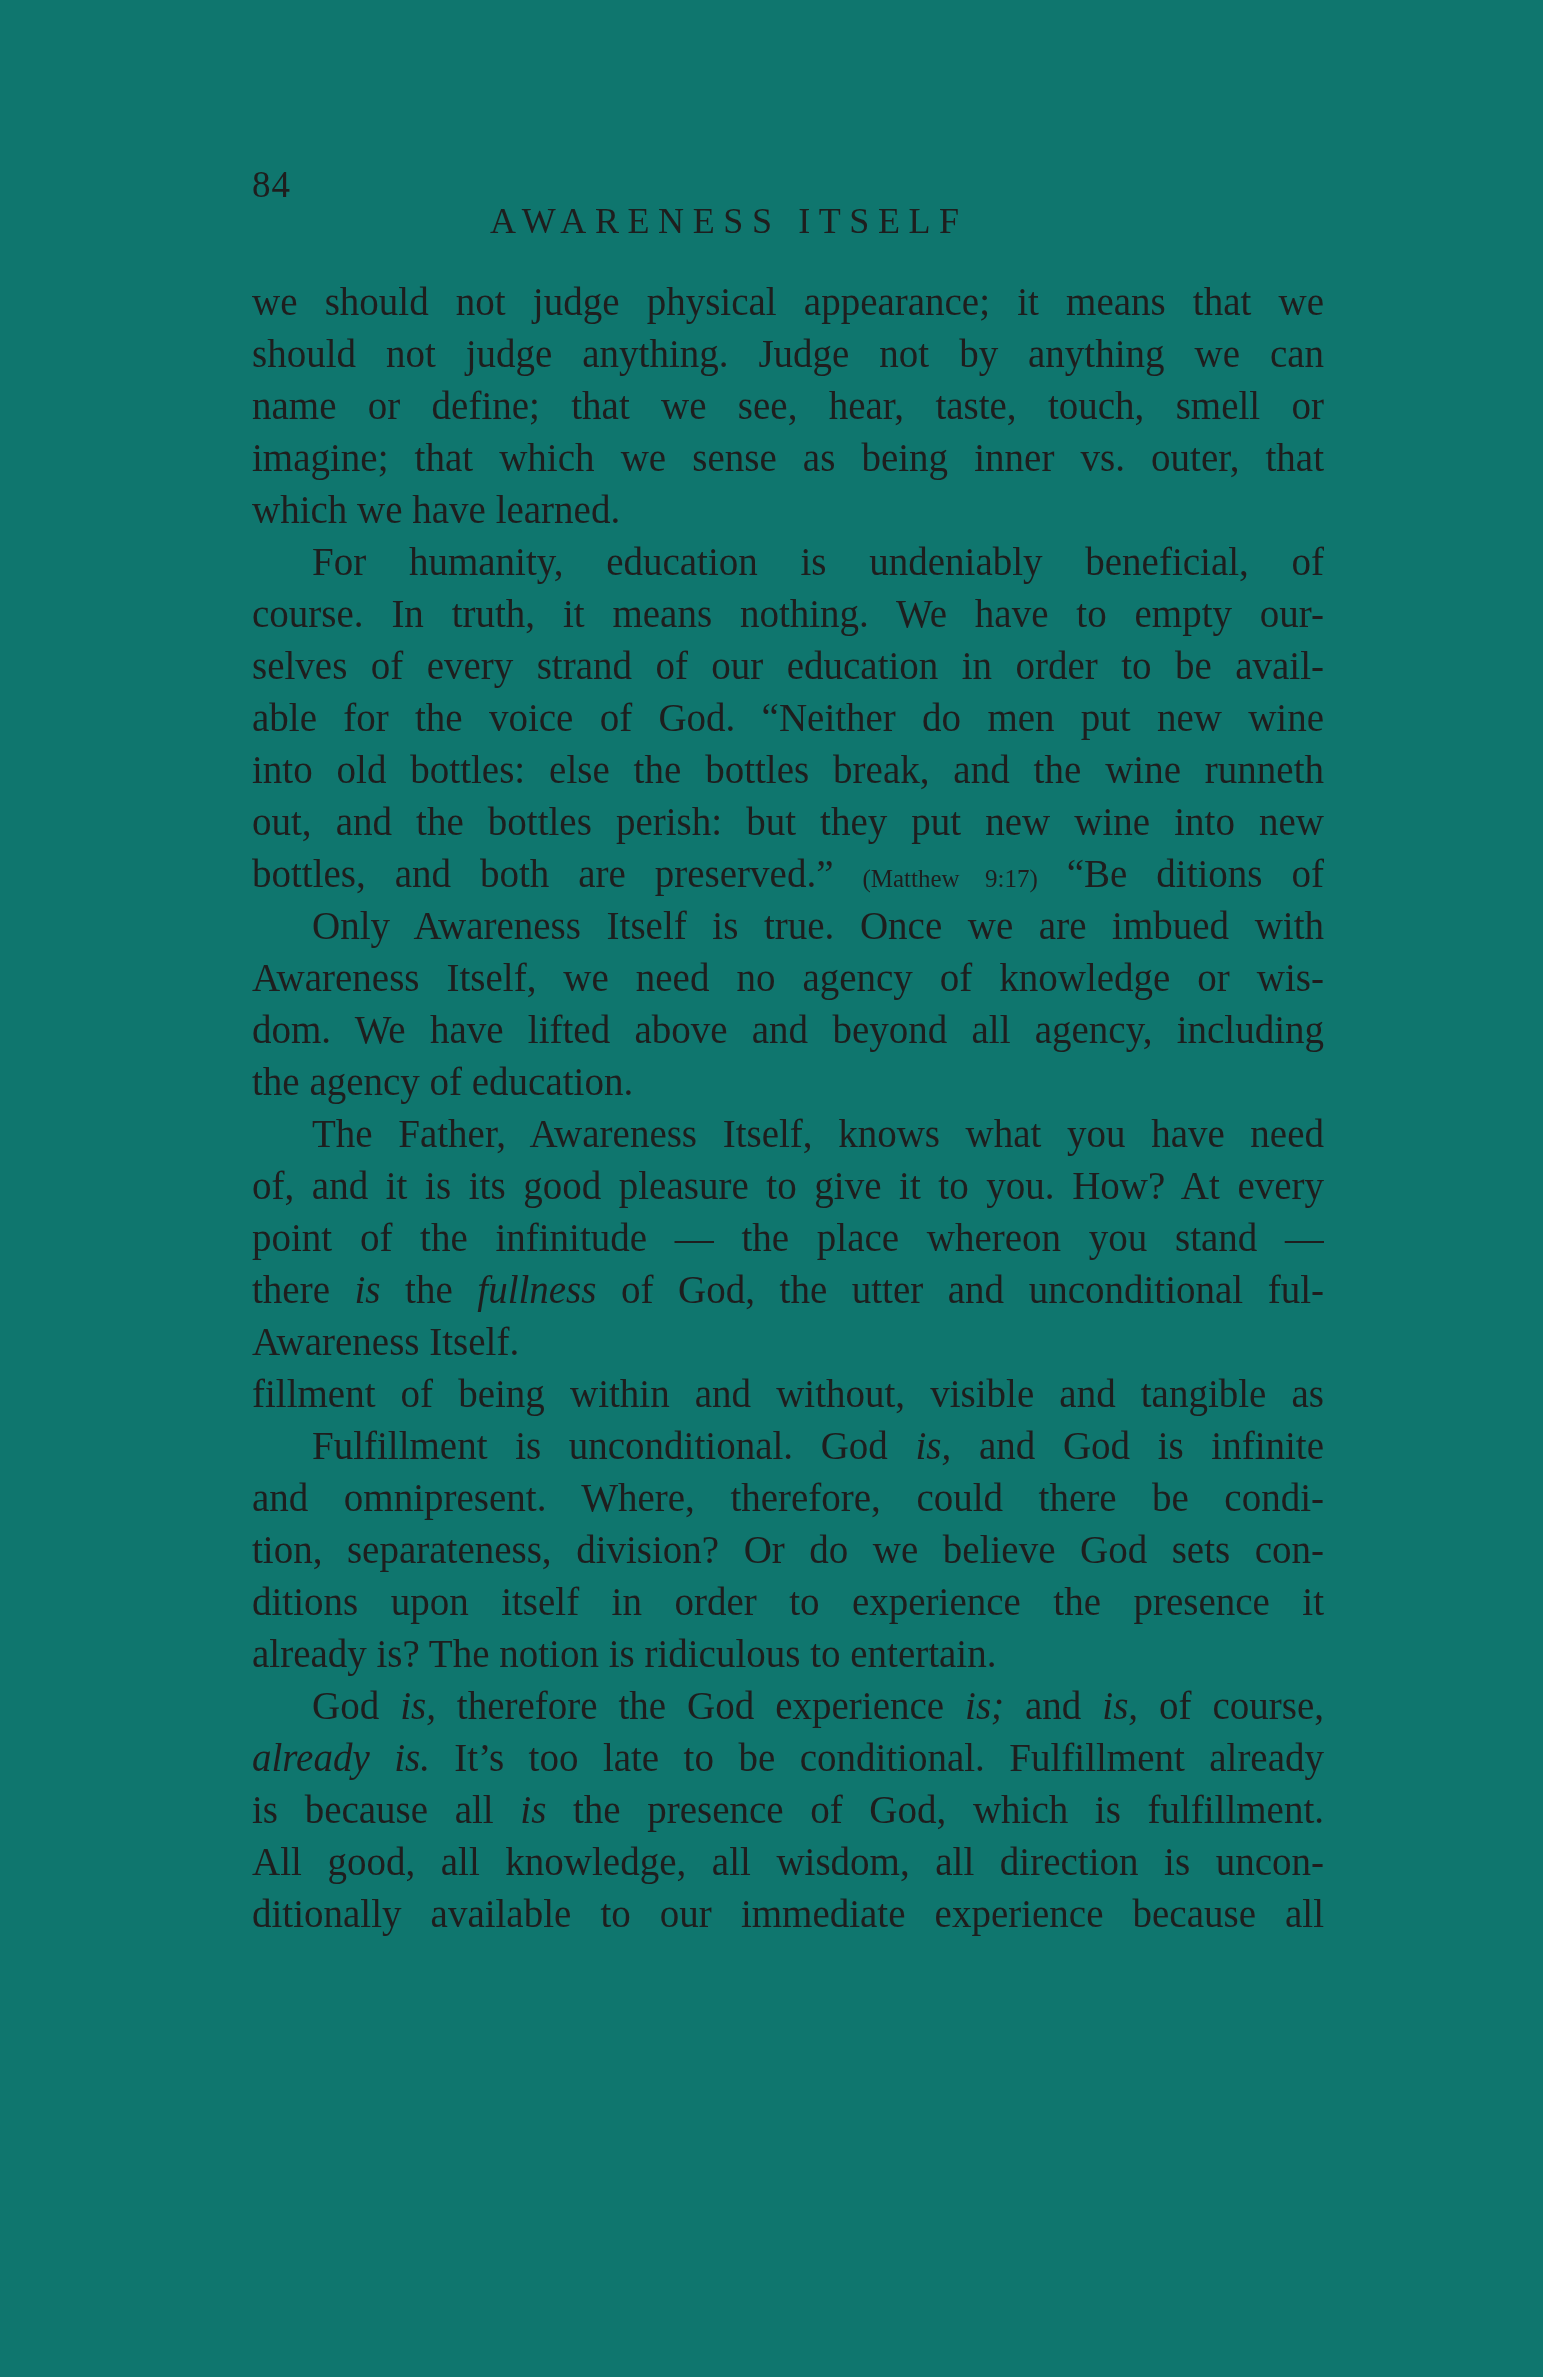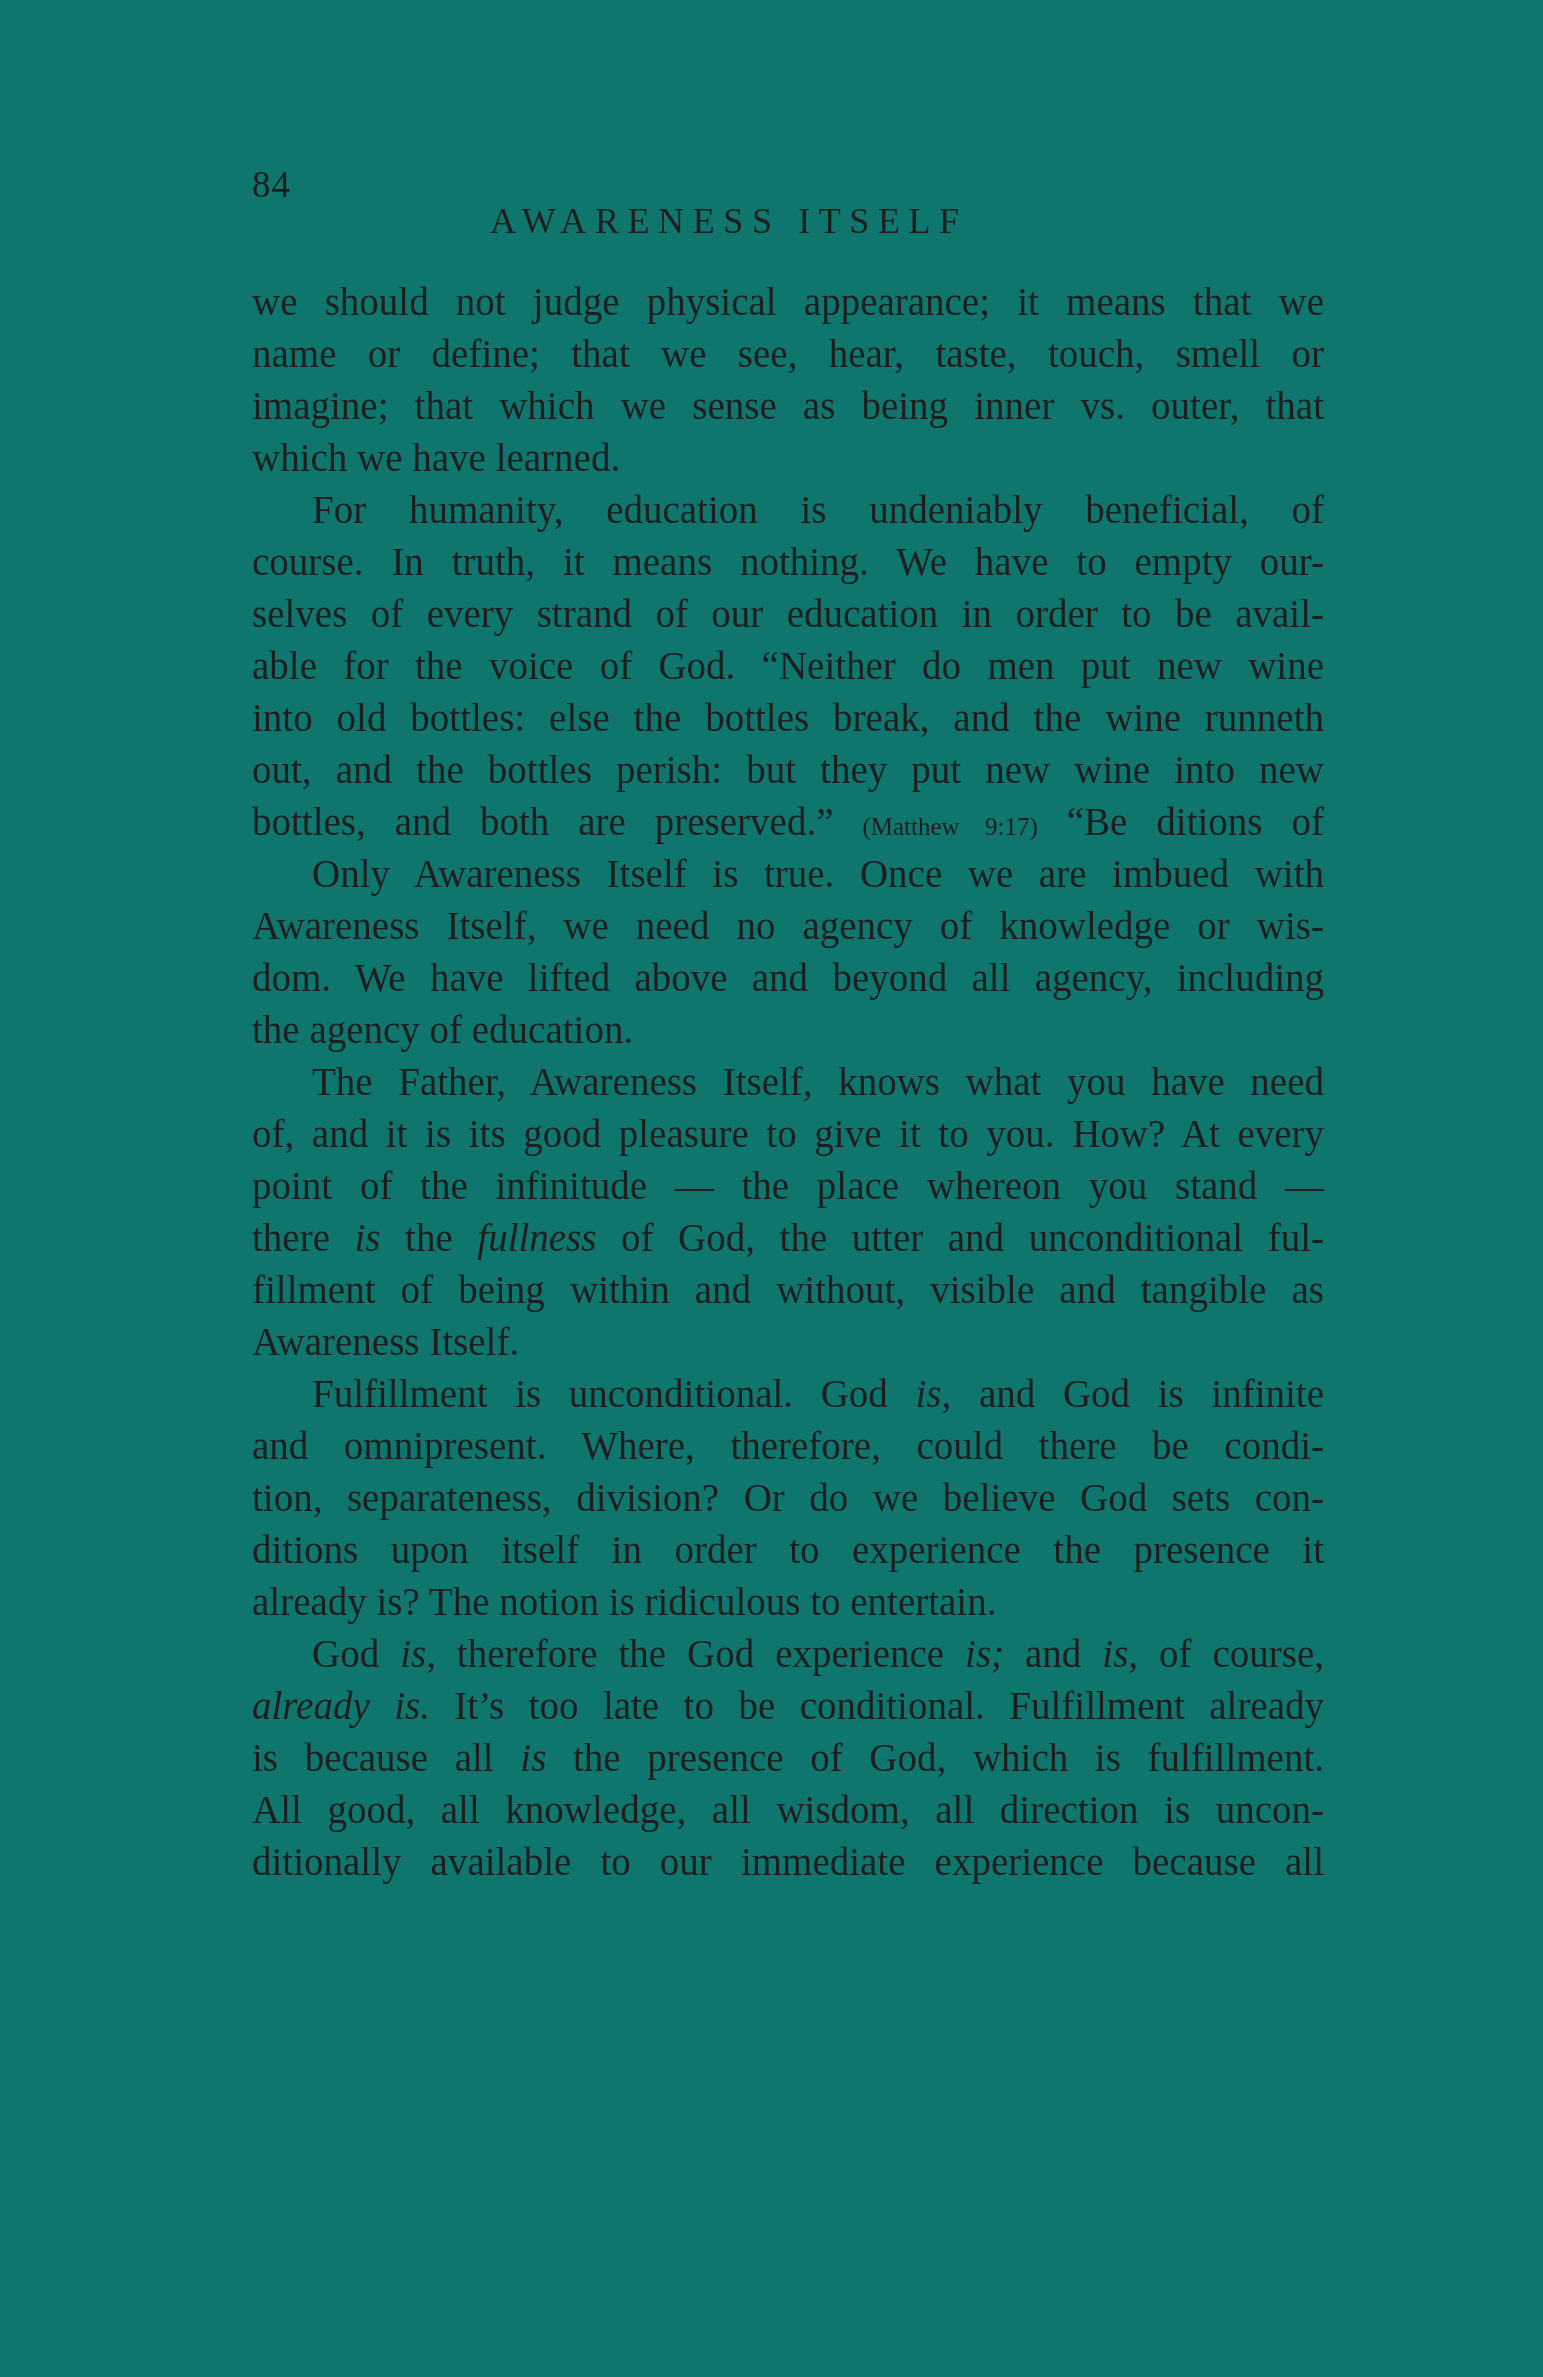--- a/index.html
+++ b/index.html
@@ -68,20 +68,21 @@
 
   <div class="running-head">
     <span class="page-number">84</span>
     <span class="running-title">AWARENESS ITSELF</span>
   </div>
 
   <div class="body-text">
 
     <div>
       <span class="line">we should not judge physical appearance; it means that we</span>
+      <span class="line">should not judge anything. Judge not by anything we can</span>
       <span class="line">name or define; that we see, hear, taste, touch, smell or</span>
       <span class="line">imagine; that which we sense as being inner vs. outer, that</span>
       <span class="line last">which we have learned.</span>
     </div>
 
     <div>
       <span class="line indent">For humanity, education is undeniably beneficial, of</span>
       <span class="line">course. In truth, it means nothing. We have to empty our-</span>
       <span class="line">selves of every strand of our education in order to be avail-</span>
       <span class="line">able for the voice of God. “Neither do men put new wine</span>
@@ -95,22 +96,22 @@
       <span class="line">Awareness Itself, we need no agency of knowledge or wis-</span>
       <span class="line">dom. We have lifted above and beyond all agency, including</span>
       <span class="line last">the agency of education.</span>
     </div>
 
     <div>
       <span class="line indent">The Father, Awareness Itself, knows what you have need</span>
       <span class="line">of, and it is its good pleasure to give it to you. How? At every</span>
       <span class="line">point of the infinitude — the place whereon you stand —</span>
       <span class="line"><span>there </span><em>is</em><span> the </span><em>fullness</em><span> of God, the utter and unconditional ful-</span></span>
+      <span class="line last">Awareness Itself.</span>
       <span class="line">fillment of being within and without, visible and tangible as</span>
-      <span class="line last">Awareness Itself.</span>
     </div>
 
     <div>
       <span class="line indent"><span>Fulfillment is unconditional. God </span><em>is,</em><span> and God is infinite</span></span>
       <span class="line">and omnipresent. Where, therefore, could there be condi-</span>
       <span class="line">tion, separateness, division? Or do we believe God sets con-</span>
       <span class="line">ditions upon itself in order to experience the presence it</span>
       <span class="line last">already is? The notion is ridiculous to entertain.</span>
     </div>
 

